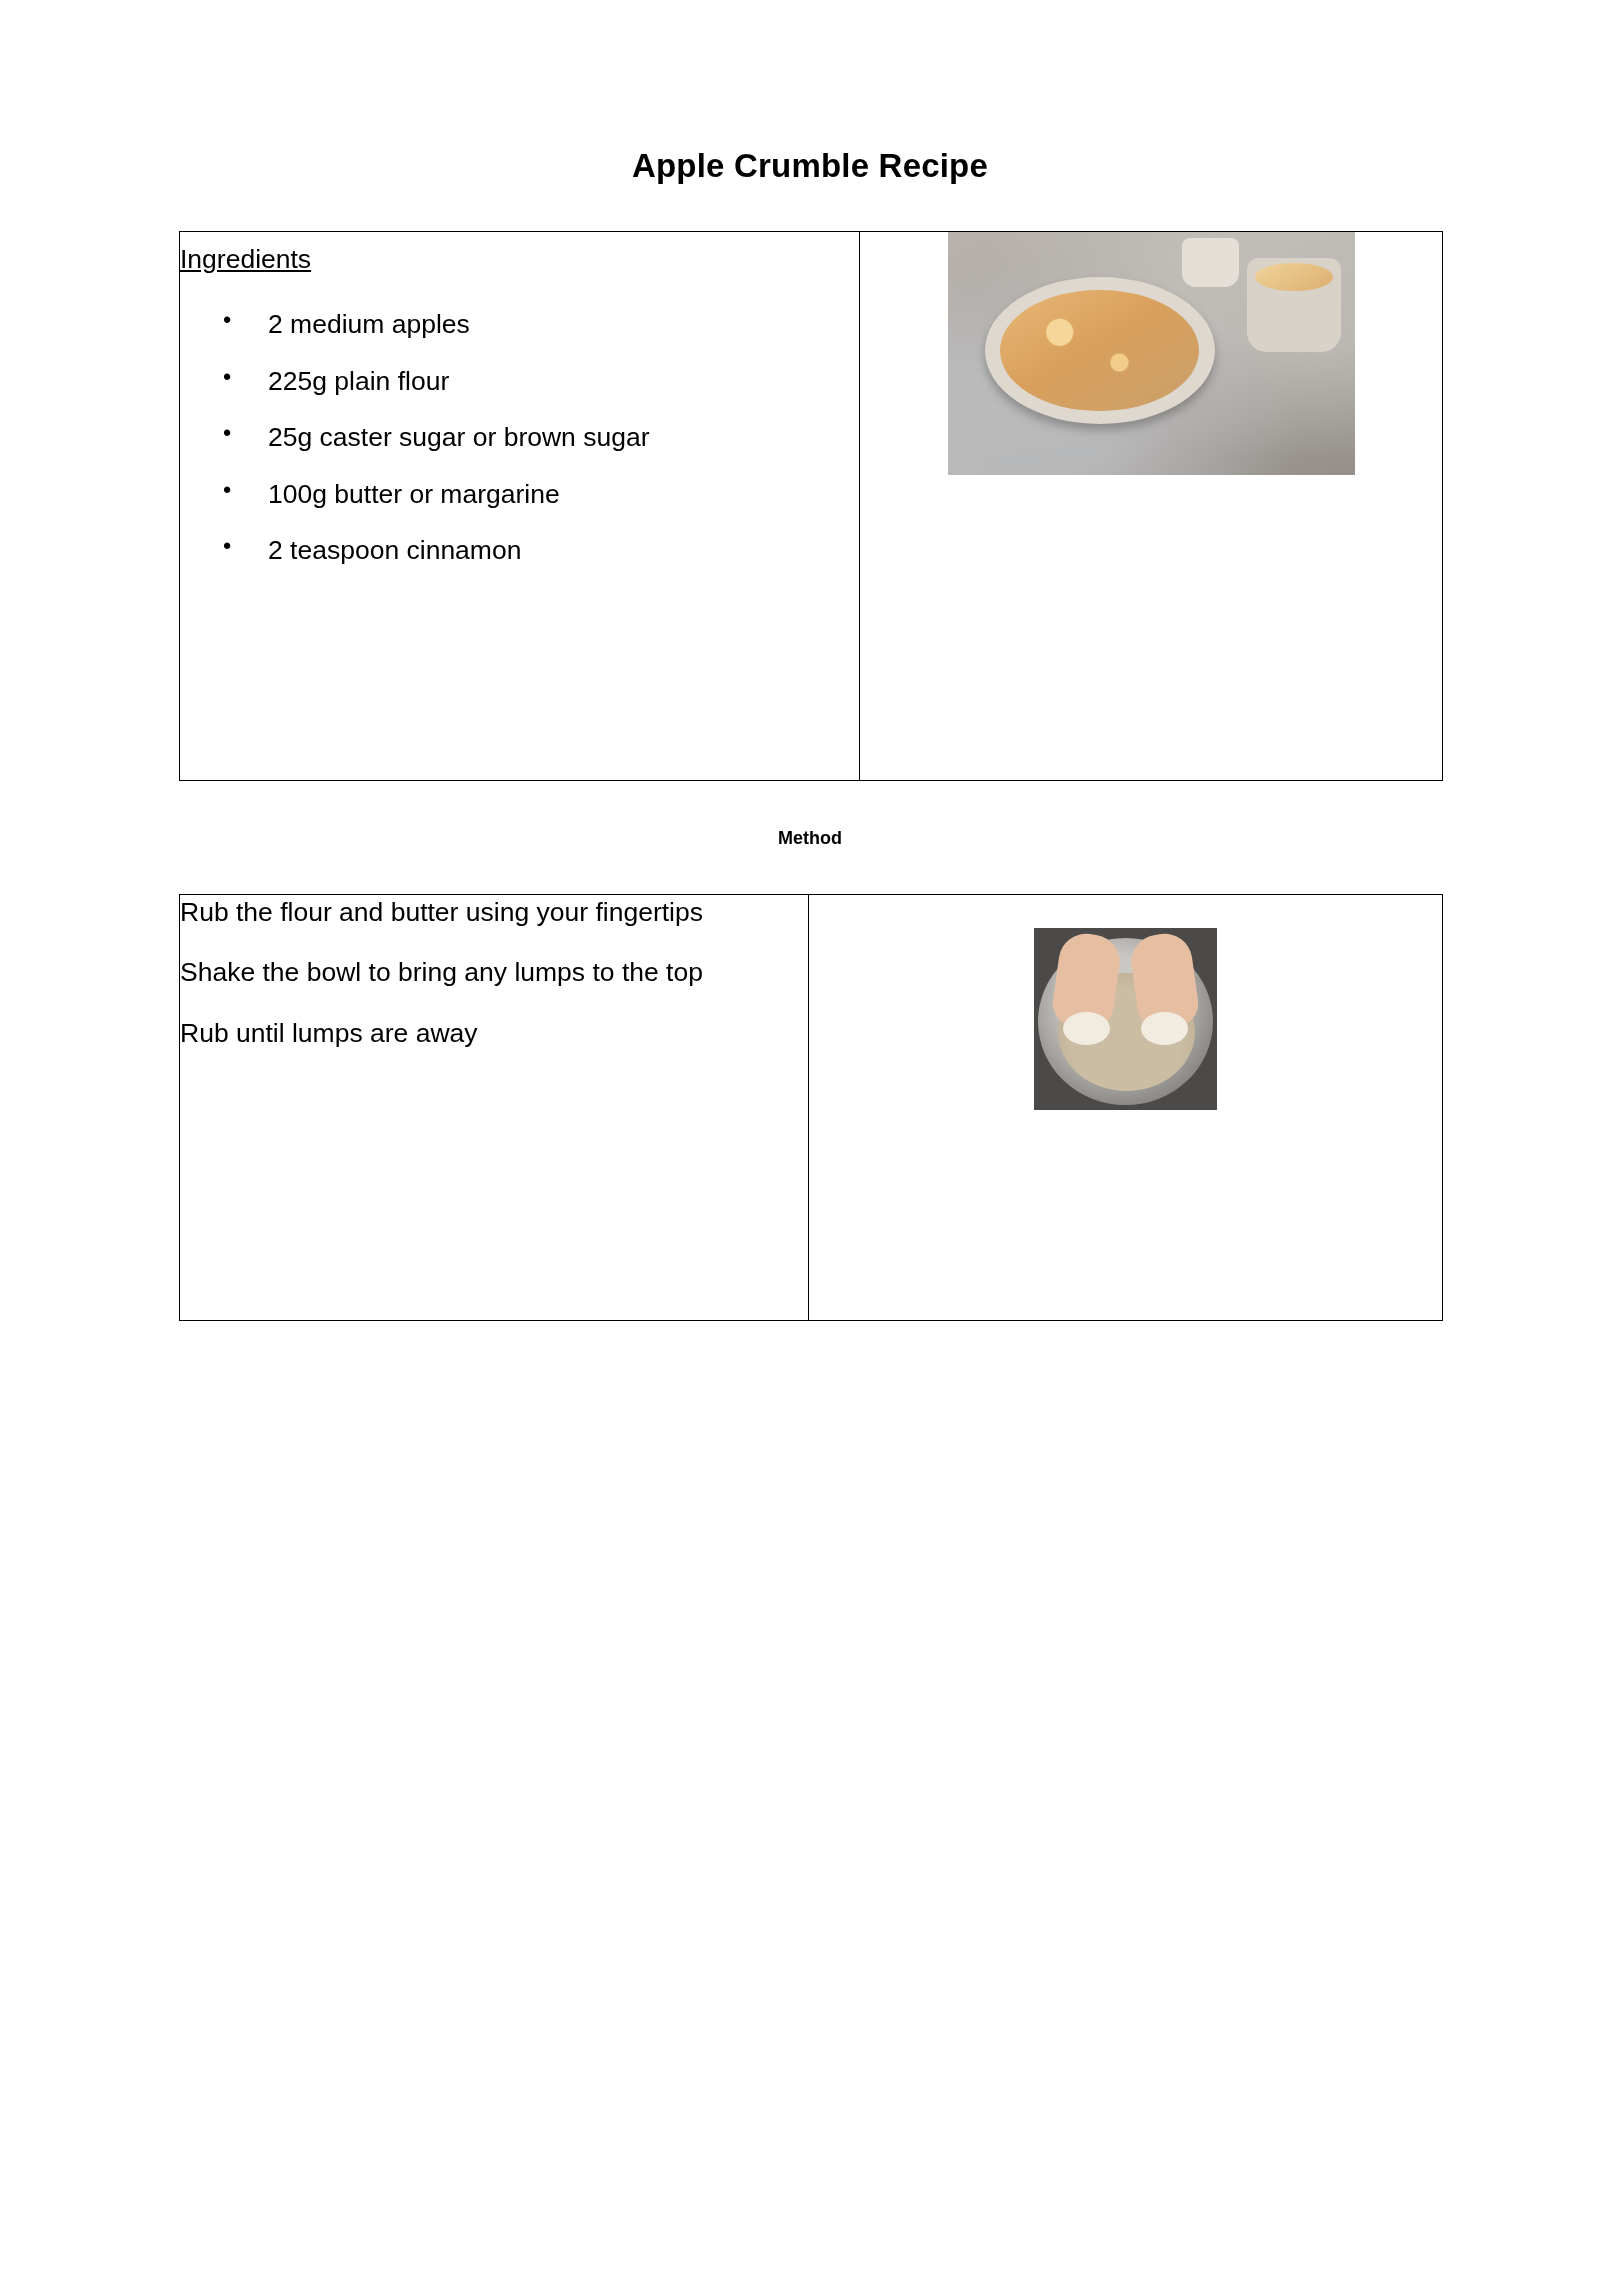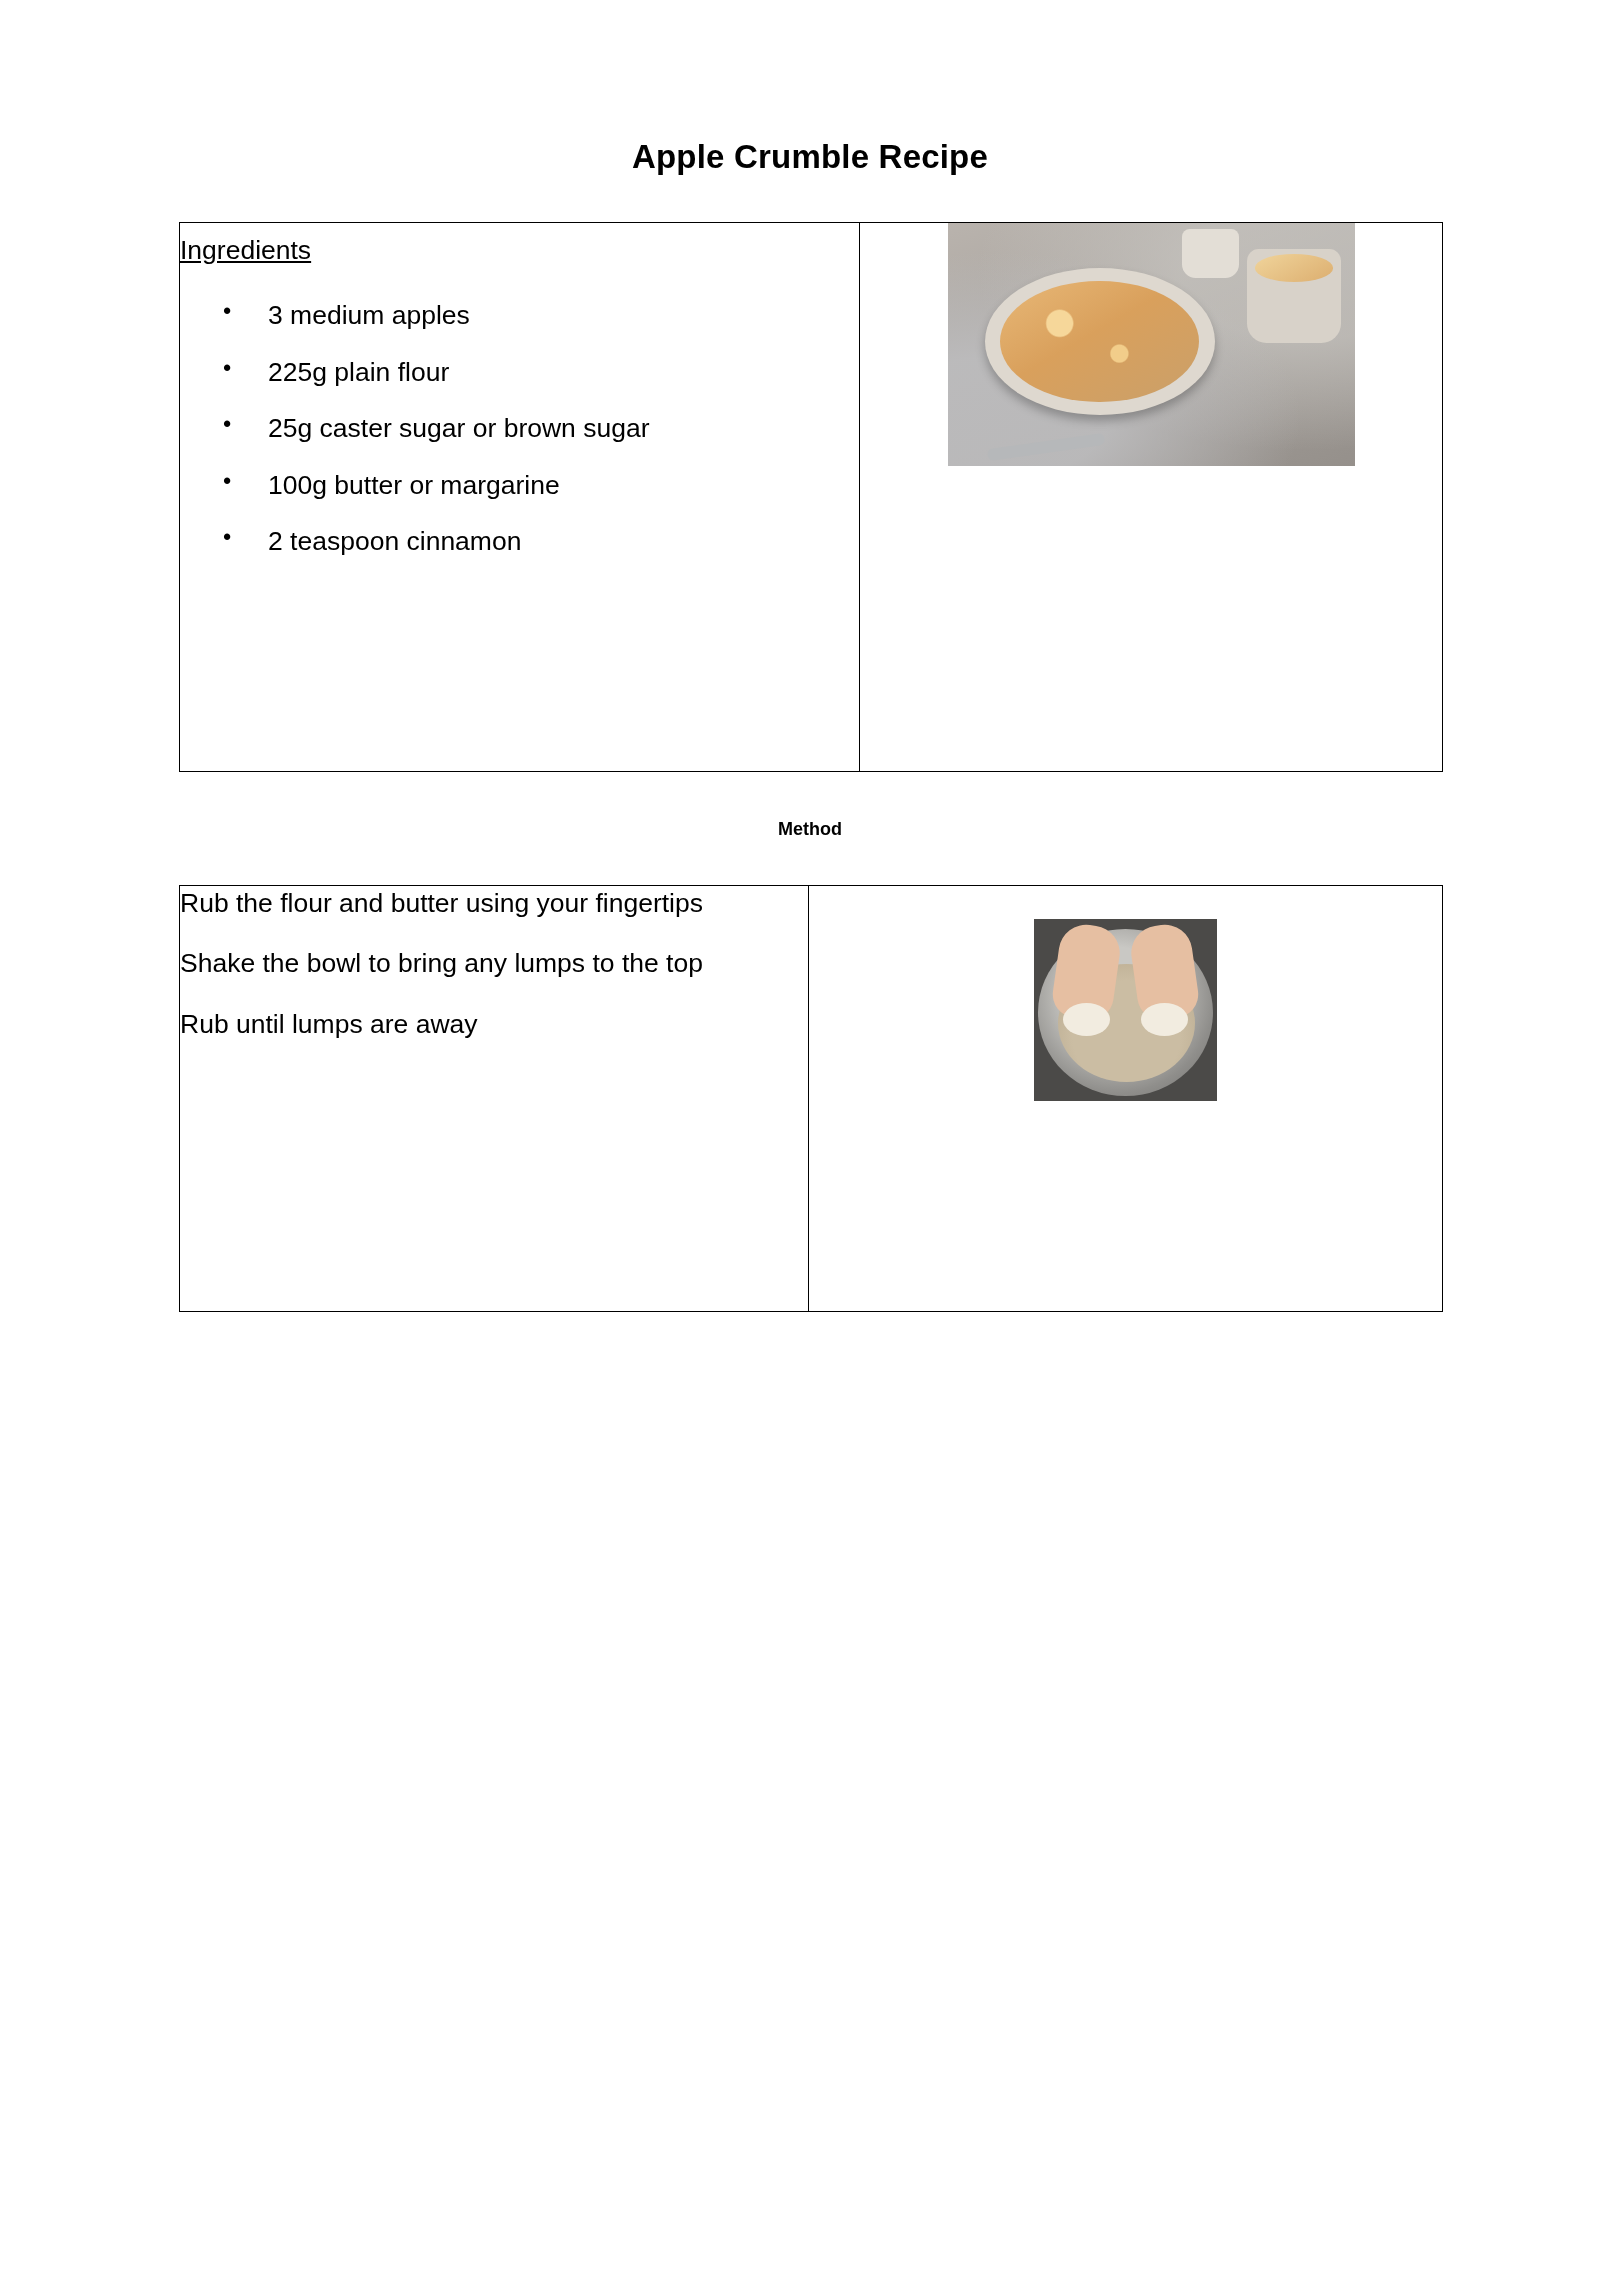--- a/index.html
+++ b/index.html
@@ -16,21 +16,21 @@
     height: 2293px;
     position: relative;
     background: #ffffff;
     box-sizing: border-box;
     padding: 0;
     overflow: hidden;
   }
   .content {
     position: absolute;
     left: 179px;
-    top: 138px;
+    top: 147px;
     width: 1262px;
   }
   .doc-title {
     text-align: center;
     font-size: 33px;
     font-weight: bold;
     letter-spacing: 0.2px;
     margin: 0 0 46px 0;
   }
   table.grid {
@@ -297,21 +297,21 @@
   <div class="content">
 
     <h1 class="doc-title">Apple Crumble Recipe</h1>
 
     <table class="grid">
       <tbody>
           <tr>
         <td class="ing-cell">
           <div class="ing-heading">Ingredients</div>
           <ul class="ing-list">
-            <li>3 medium apples</li>
+            <li>2 medium apples</li>
             <li>225g plain flour</li>
             <li>25g caster sugar or brown sugar</li>
             <li>100g butter or margarine</li>
             <li>2 teaspoon cinnamon</li>
           </ul>
         </td>
         <td class="ing-img-cell">
           <div class="photo photo-crumble">
             <div class="cloth"></div>
             <div class="jug"></div>

